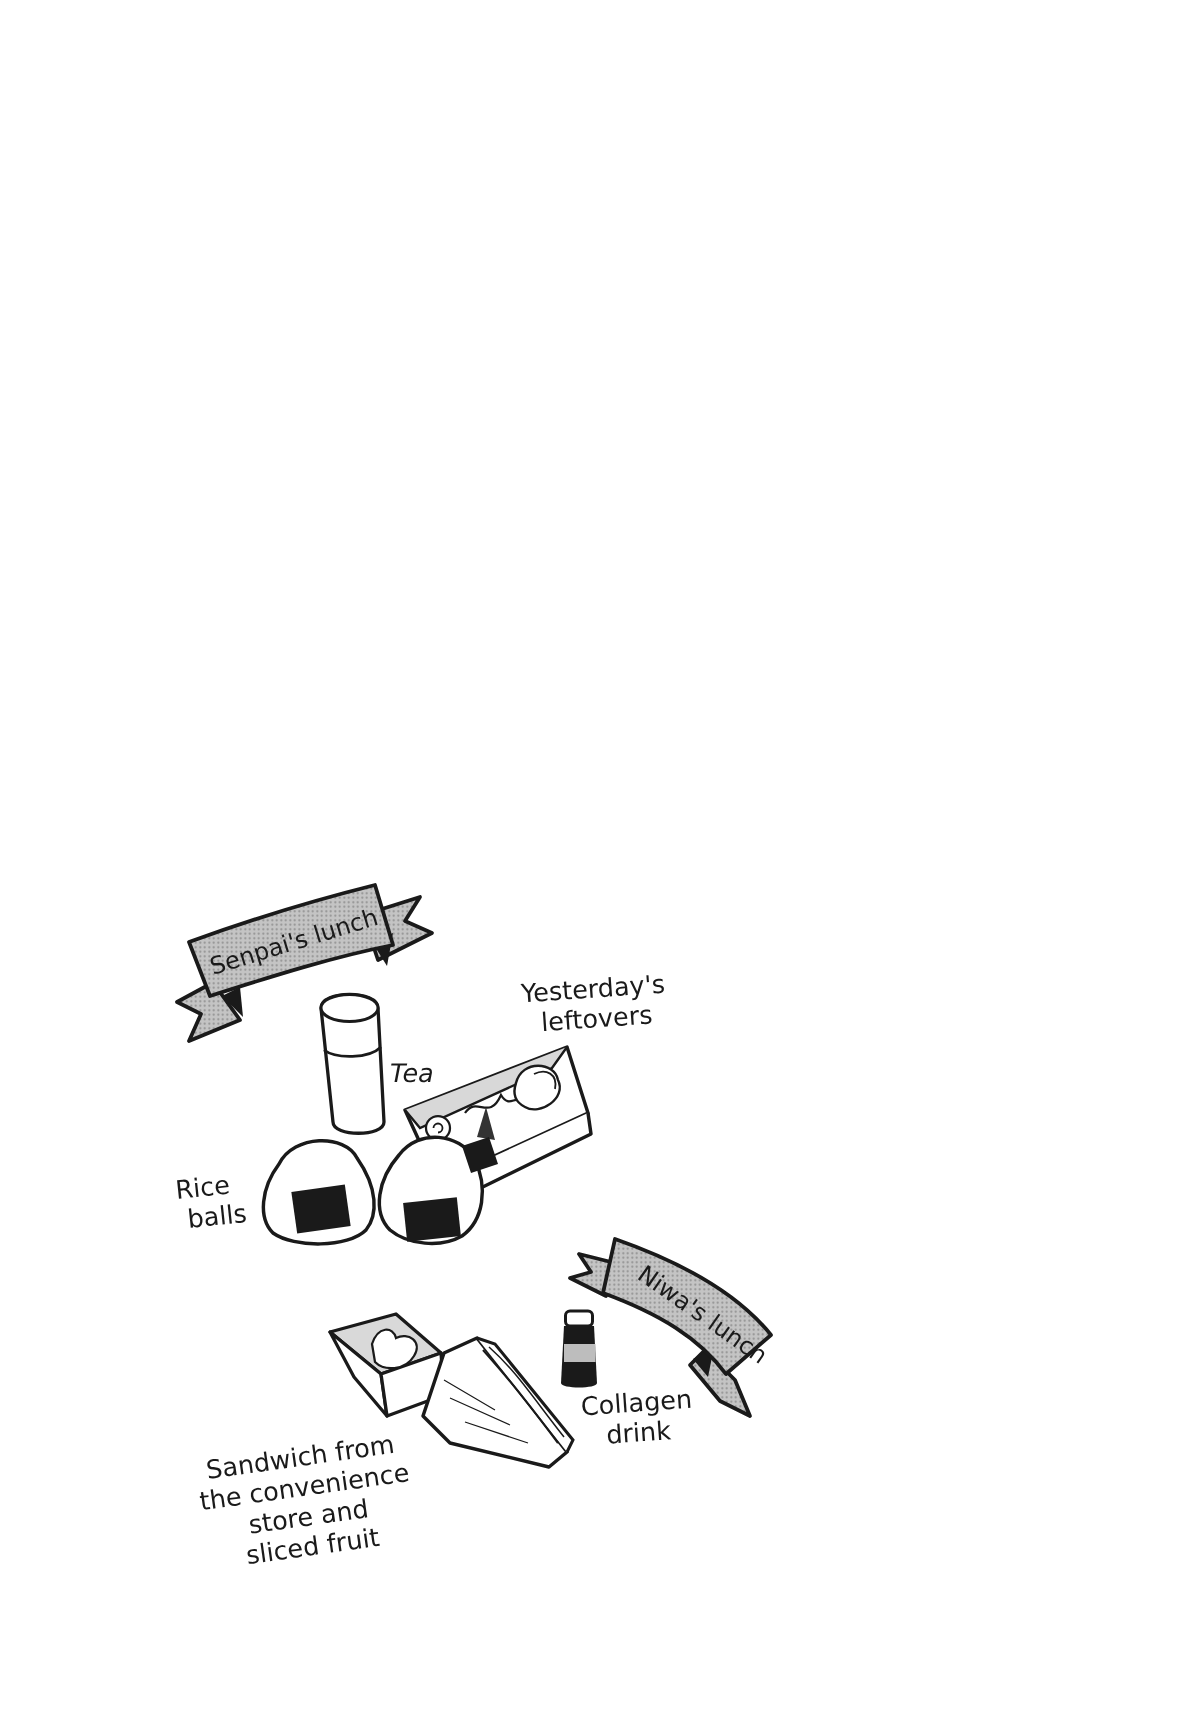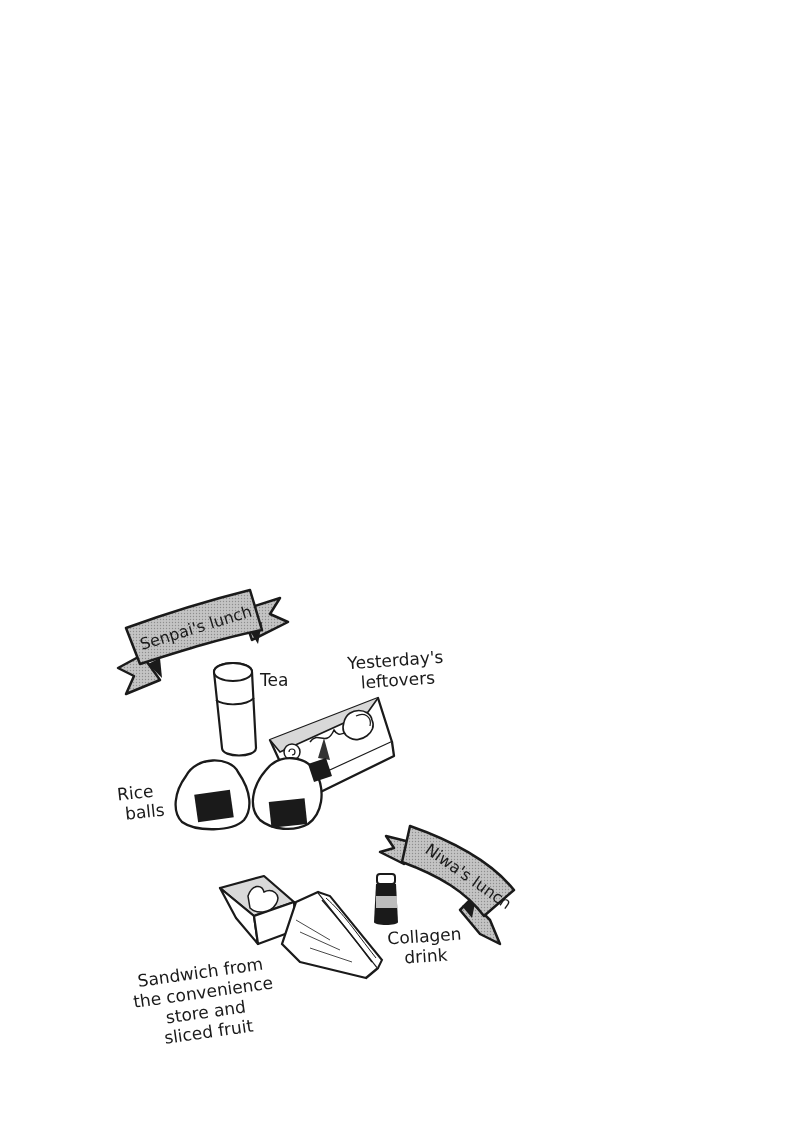--- a/index.html
+++ b/index.html
@@ -93,21 +93,21 @@
 
     <g>
       <path d="M296,902 L318,892 L378,968 L366,978 L300,962 L282,944 Z" fill="#ffffff" stroke="#1a1a1a" stroke-width="2.3" stroke-linejoin="round"></path>
       <path d="M318,892 L330,896 L382,960 L378,968" fill="#ffffff" stroke="#1a1a1a" stroke-width="2"></path>
       <path d="M322,900 C338,918 348,930 372,962" fill="none" stroke="#1a1a1a" stroke-width="1.4"></path>
       <path d="M326,898 C344,914 354,930 376,958" fill="none" stroke="#1a1a1a" stroke-width="1"></path>
       <path d="M296,920 L330,940 M300,932 L340,950 M310,948 L352,962" stroke="#1a1a1a" stroke-width="0.8"></path>
     </g>
   </svg>
 
-  <div class="label" style="left:260px; top:670px;">Tea</div>
+  <div class="label" style="left:260px; top:706px;font-style:italic;">Tea</div>
 
   <div class="label" style="left:348px; top:650px; transform:rotate(-4deg);">
     <div>Yesterday's</div>
     <div style="padding-left:12px;">leftovers</div>
   </div>
 
   <div class="label" style="left:118px; top:782px; transform:rotate(-6deg);">
     <div>Rice</div>
     <div style="padding-left:6px;">balls</div>
   </div>

